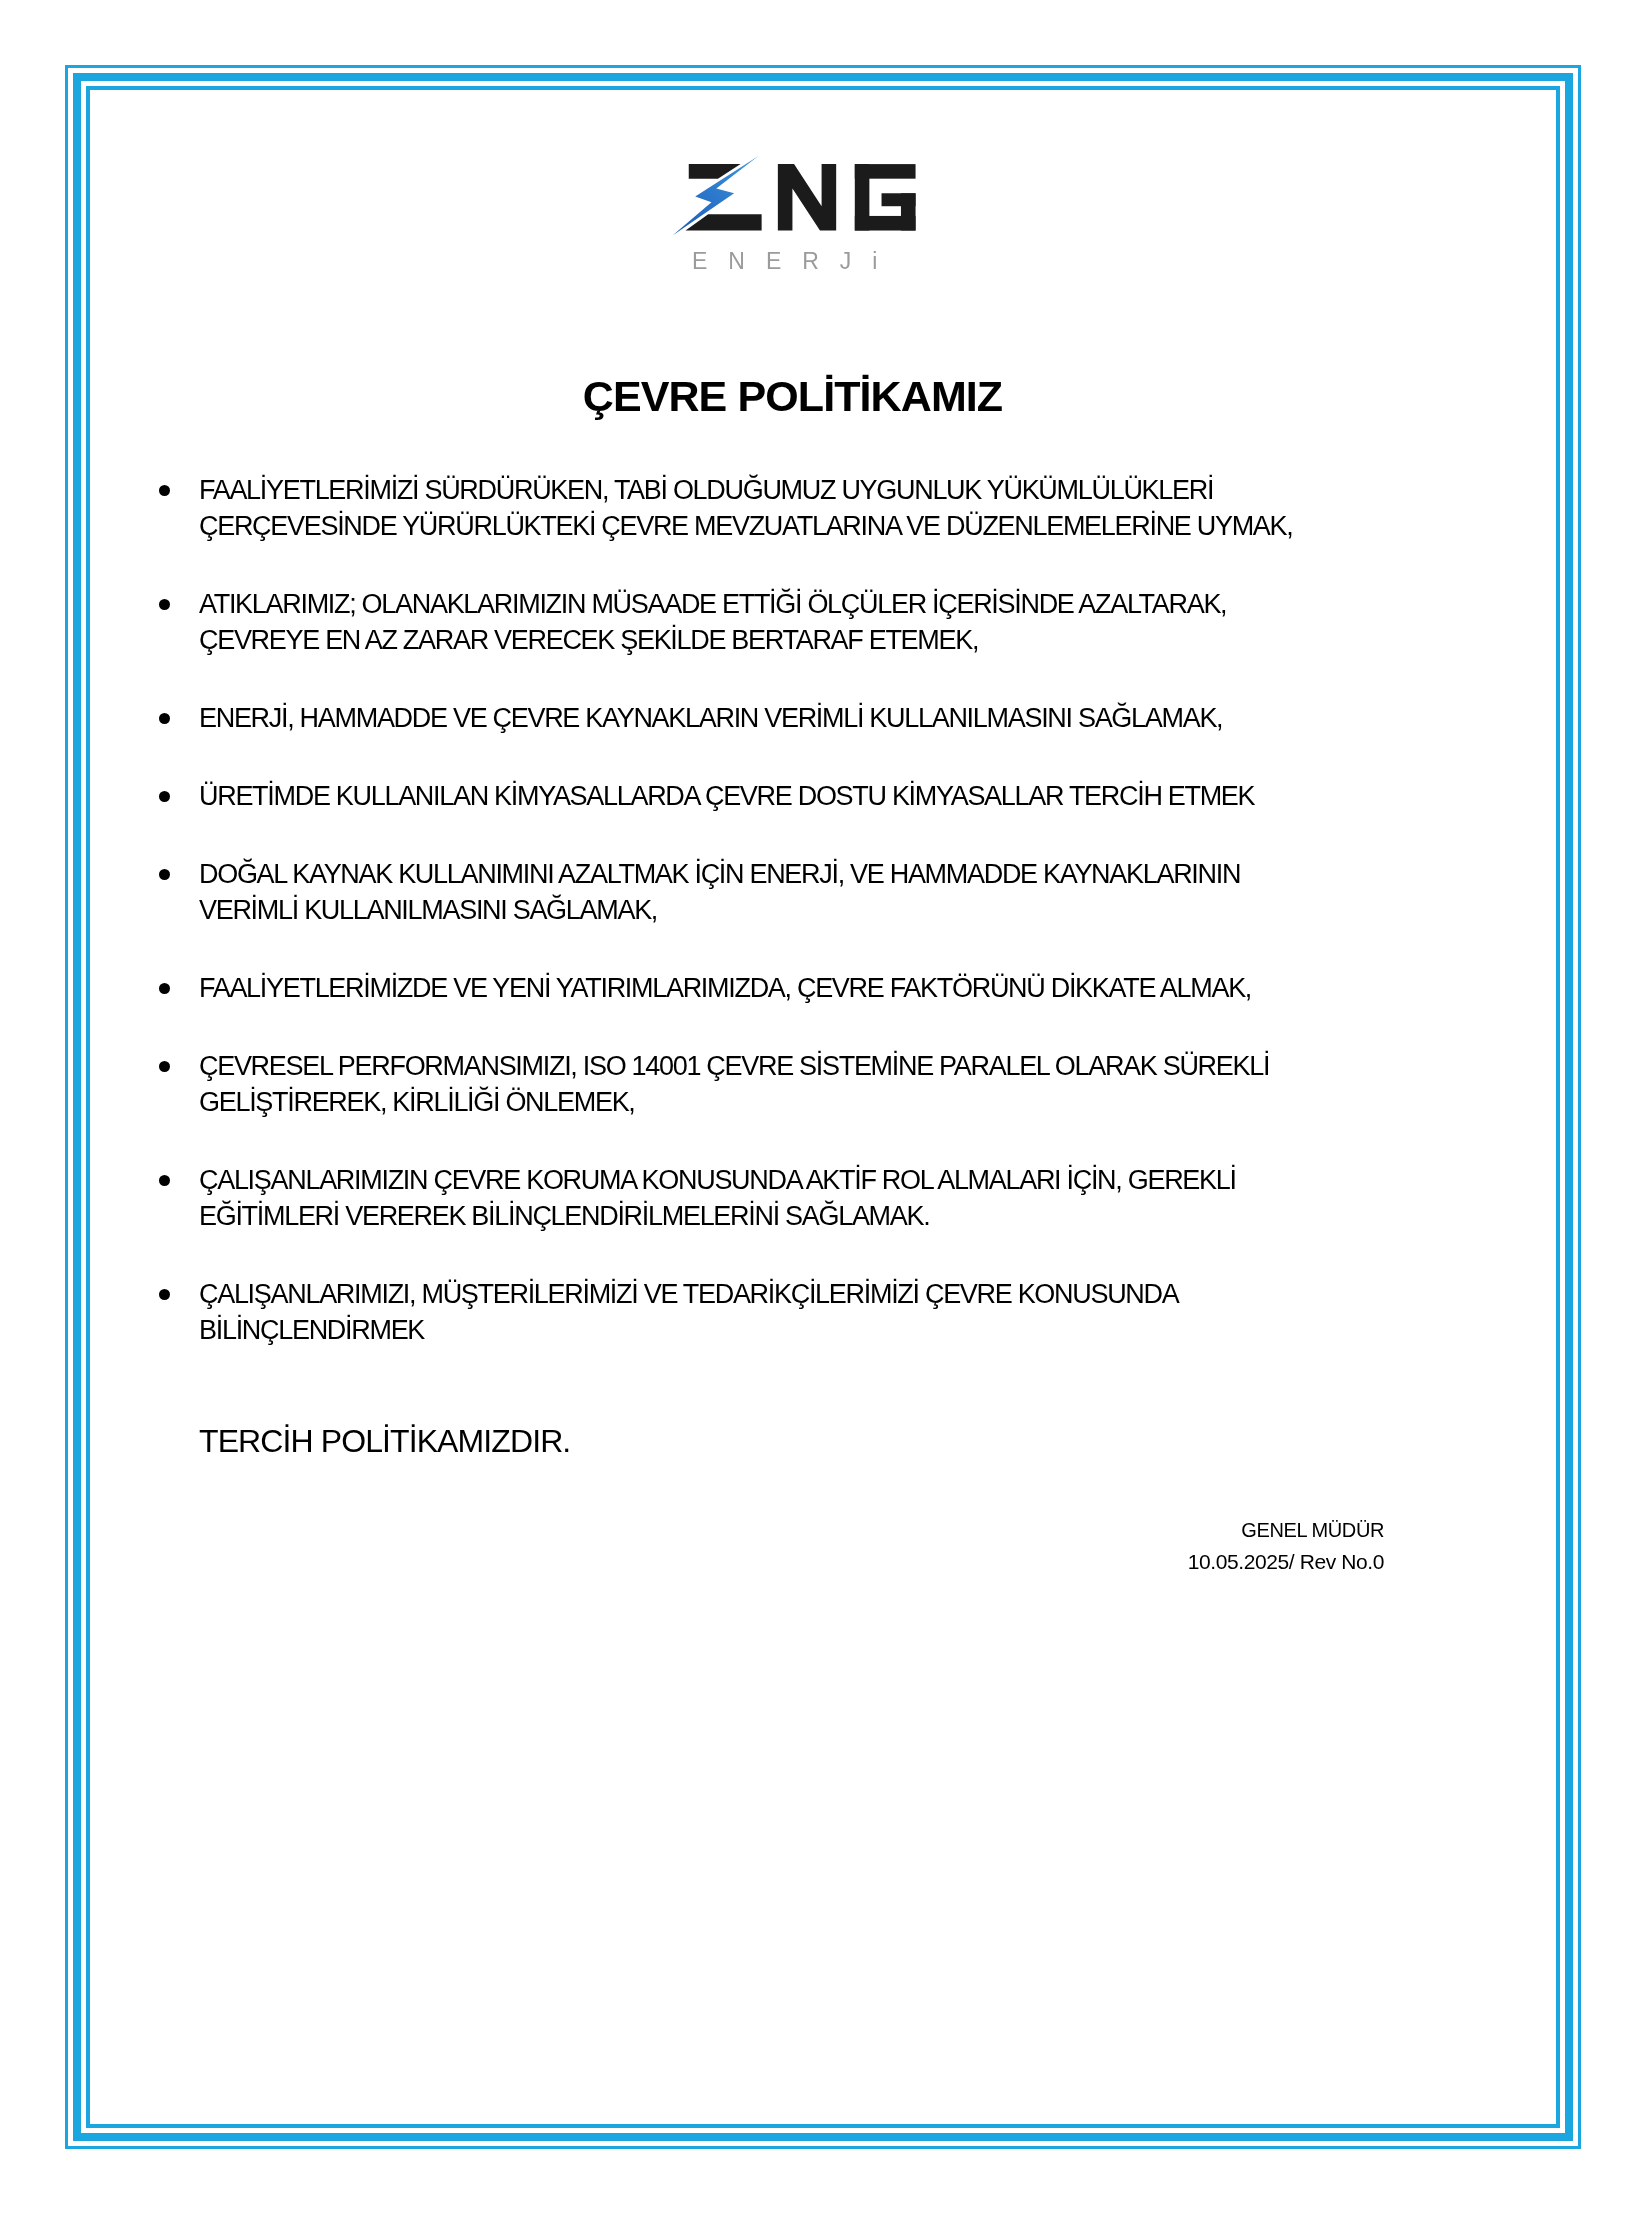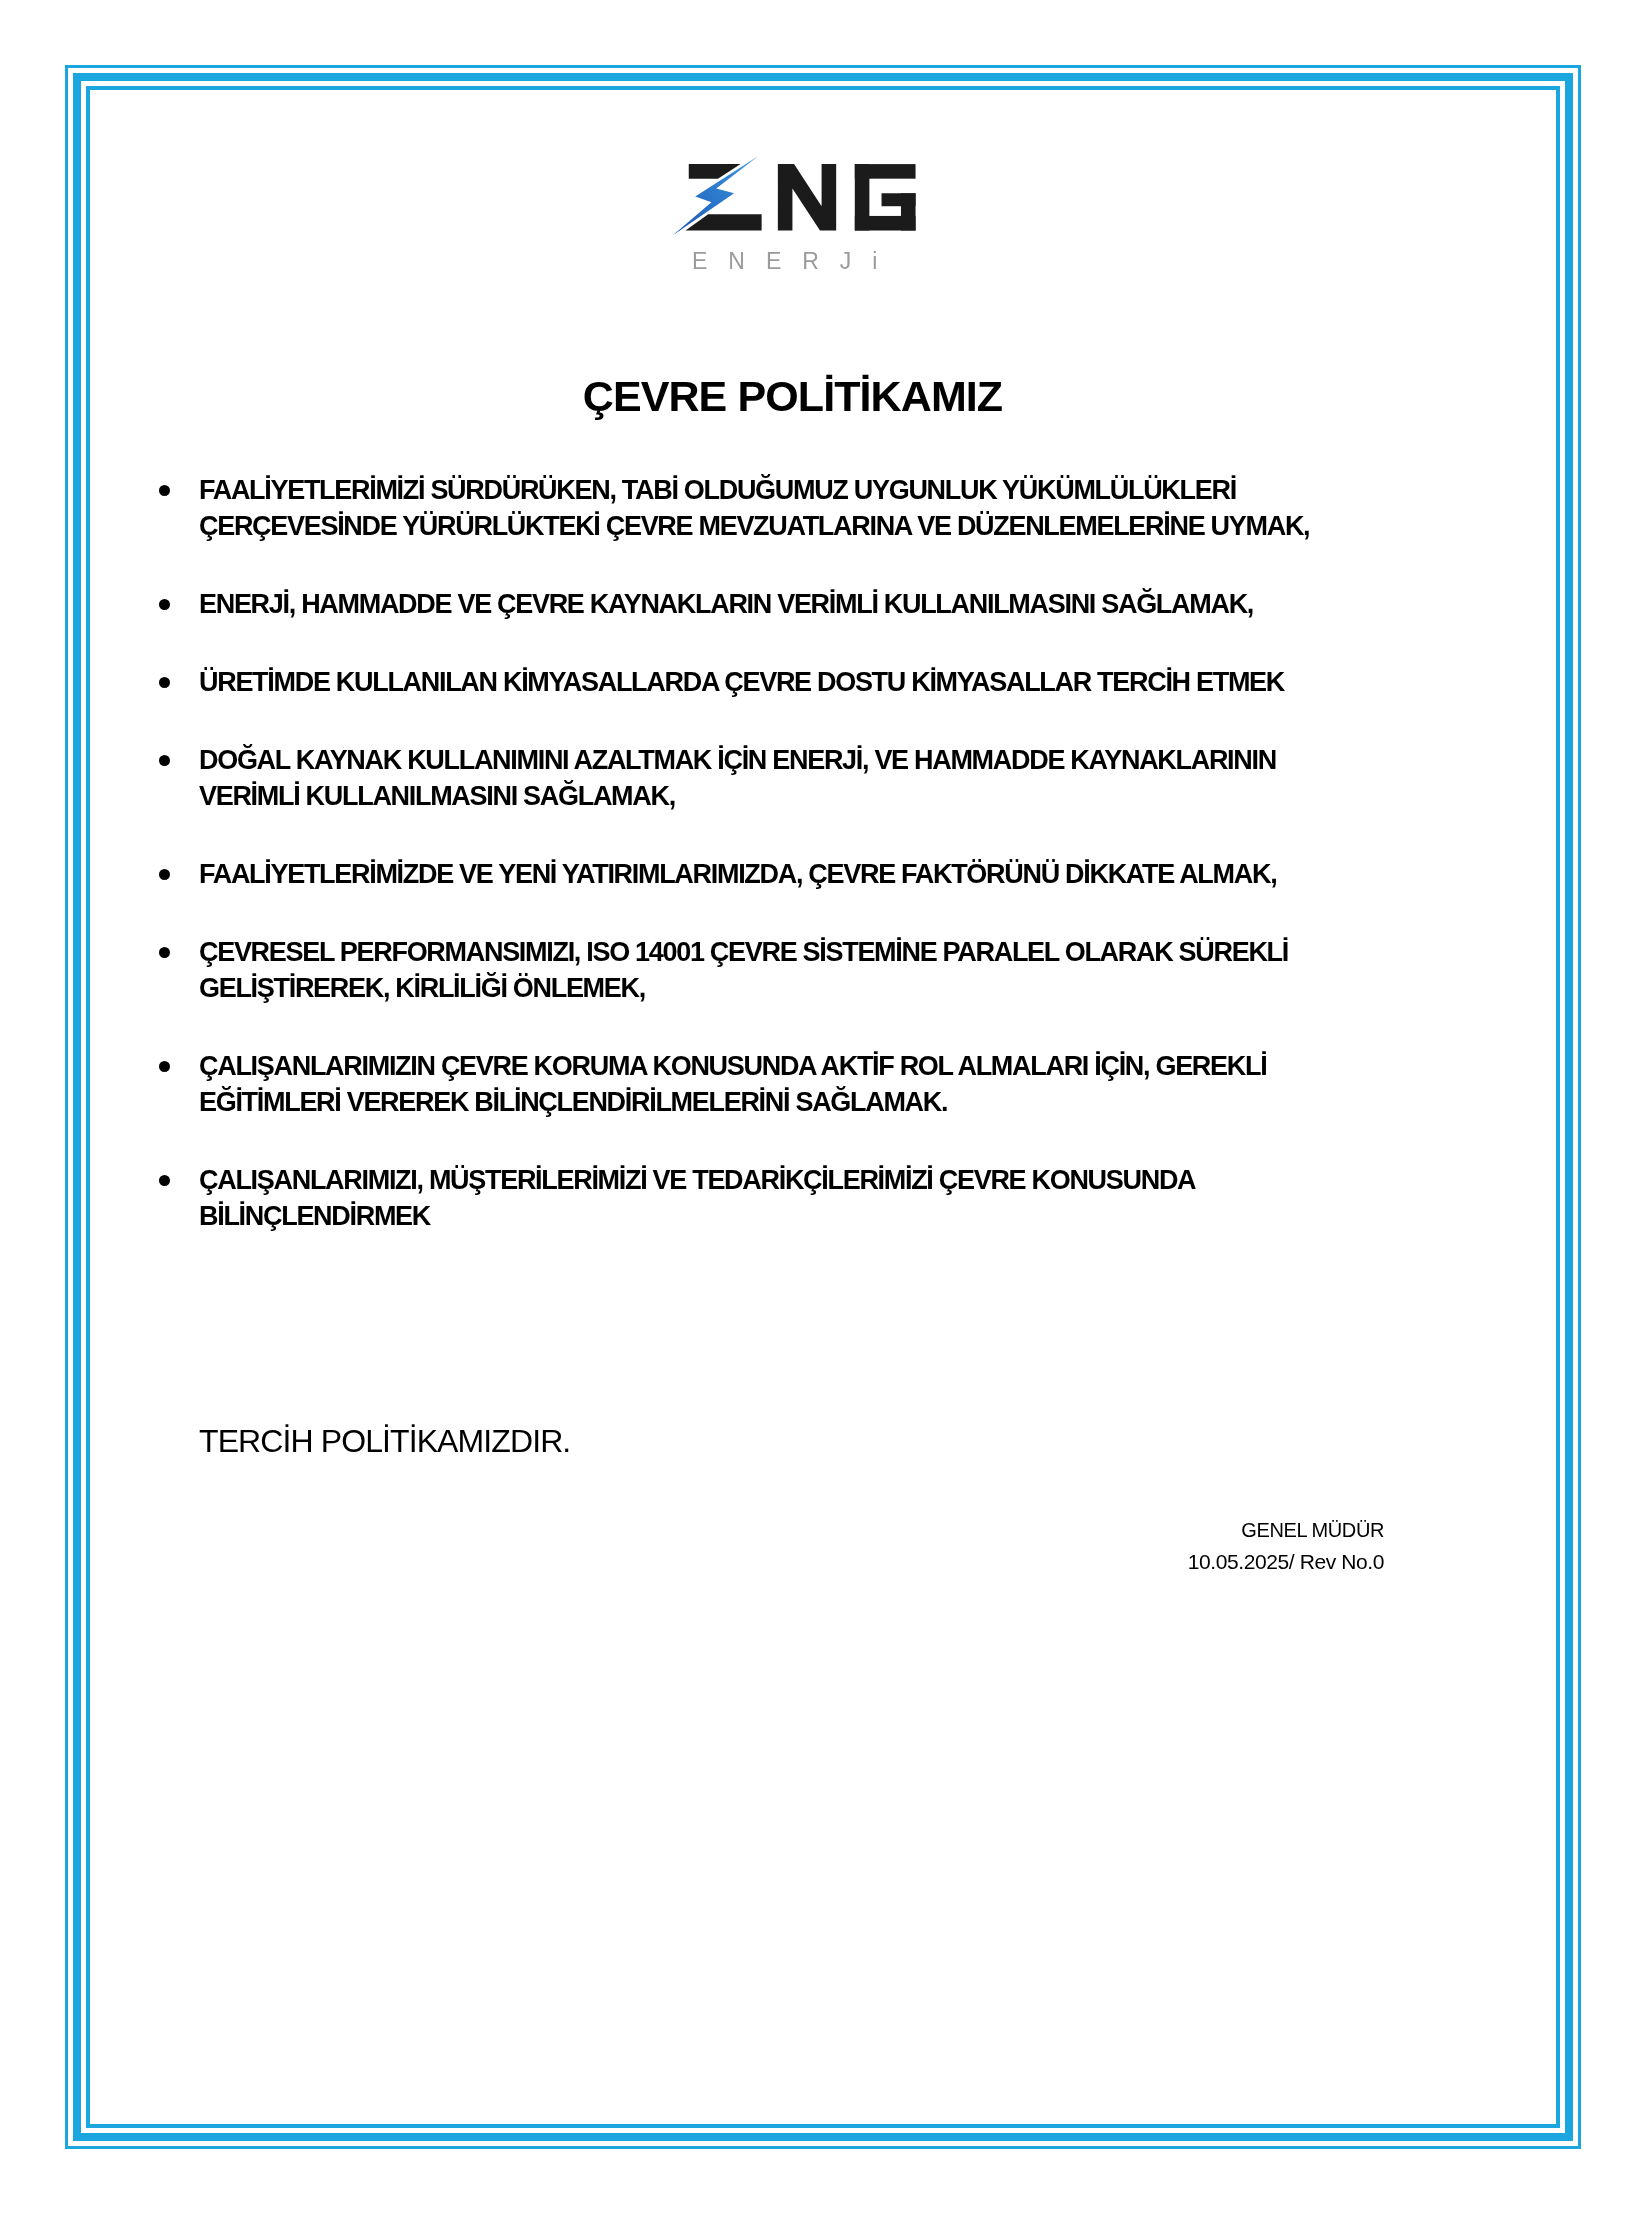--- a/index.html
+++ b/index.html
@@ -50,21 +50,20 @@
     position:absolute;
     top:472px; left:199px; width:1211px;
     list-style:none;
   }
   .policy-list li {
     position:relative;
     margin-bottom:42px;
     font-size:27px;
     line-height:36px;
     letter-spacing:-1.3px;
-    font-weight:bold;
   }
   .policy-list li .bullet-dot {
     position:absolute;
     left:-40px; top:13px;
     width:11.2px; height:11.2px;
     border-radius:50%;
     background:#000;
   }
   .bullet-text { white-space:pre-line; display:block; }
 
@@ -123,20 +122,25 @@
 <h1 class="doc-title">ÇEVRE POLİTİKAMIZ</h1>
 
 <ul class="policy-list">
   <li>
       <span class="bullet-dot"></span>
       <span class="bullet-text">FAALİYETLERİMİZİ SÜRDÜRÜKEN, TABİ OLDUĞUMUZ UYGUNLUK YÜKÜMLÜLÜKLERİ
 ÇERÇEVESİNDE YÜRÜRLÜKTEKİ ÇEVRE MEVZUATLARINA VE DÜZENLEMELERİNE UYMAK,</span>
     </li>
   <li>
       <span class="bullet-dot"></span>
+      <span class="bullet-text">ATIKLARIMIZ; OLANAKLARIMIZIN MÜSAADE ETTİĞİ ÖLÇÜLER İÇERİSİNDE AZALTARAK,
+ÇEVREYE EN AZ ZARAR VERECEK ŞEKİLDE BERTARAF ETEMEK,</span>
+    </li>
+  <li>
+      <span class="bullet-dot"></span>
       <span class="bullet-text">ENERJİ, HAMMADDE VE ÇEVRE KAYNAKLARIN VERİMLİ KULLANILMASINI SAĞLAMAK,</span>
     </li>
   <li>
       <span class="bullet-dot"></span>
       <span class="bullet-text">ÜRETİMDE KULLANILAN KİMYASALLARDA ÇEVRE DOSTU KİMYASALLAR TERCİH ETMEK</span>
     </li>
   <li>
       <span class="bullet-dot"></span>
       <span class="bullet-text">DOĞAL KAYNAK KULLANIMINI AZALTMAK İÇİN ENERJİ, VE HAMMADDE KAYNAKLARININ
 VERİMLİ KULLANILMASINI SAĞLAMAK,</span>

